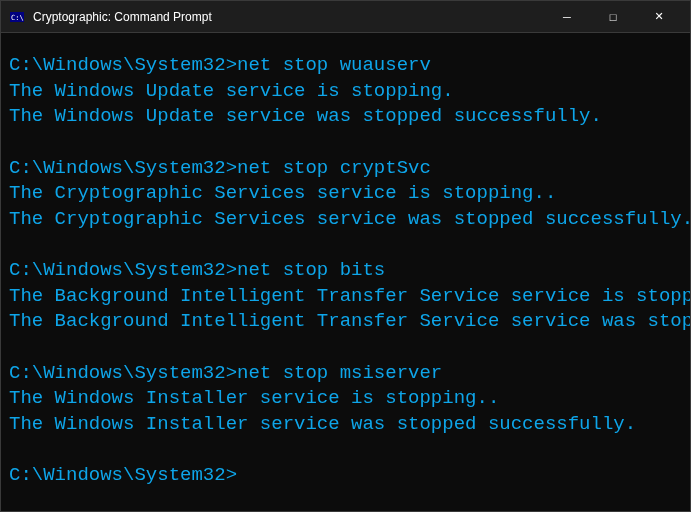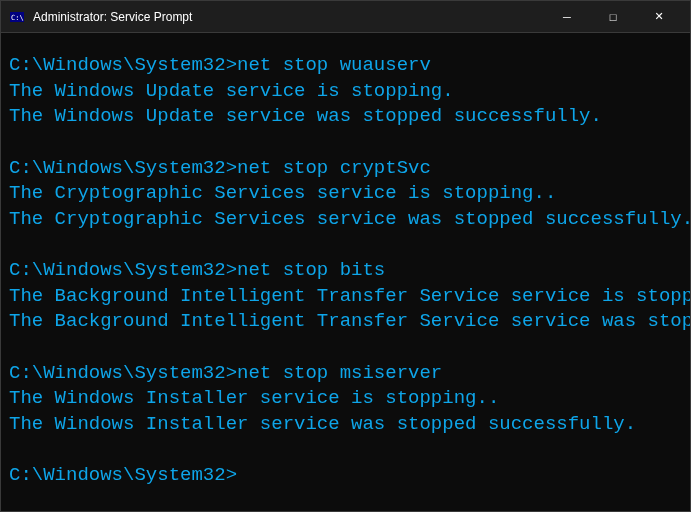--- a/index.html
+++ b/index.html
@@ -81,21 +81,21 @@
 </head>
 <body>
 
 <div class="window">
   <div class="title-bar">
     <svg class="title-bar-icon" viewBox="0 0 16 16" fill="none">
       <rect width="16" height="16" fill="#1e1e1e"></rect>
       <rect x="1" y="3" width="14" height="10" fill="#000080"></rect>
       <text x="2" y="11" font-size="7" fill="white" font-family="monospace">C:\</text>
     </svg>
-    <span class="title-bar-text">Administrator: Service Prompt</span>
+    <span class="title-bar-text">Cryptographic: Command Prompt</span>
     <div class="title-bar-controls">
       <div class="title-bar-btn">─</div>
       <div class="title-bar-btn">□</div>
       <div class="title-bar-btn close">✕</div>
     </div>
   </div>
   <div class="terminal-body" id="terminal-output">C:\Windows\System32&gt;net stop wuauserv
 The Windows Update service is stopping.
 The Windows Update service was stopped successfully.
 

